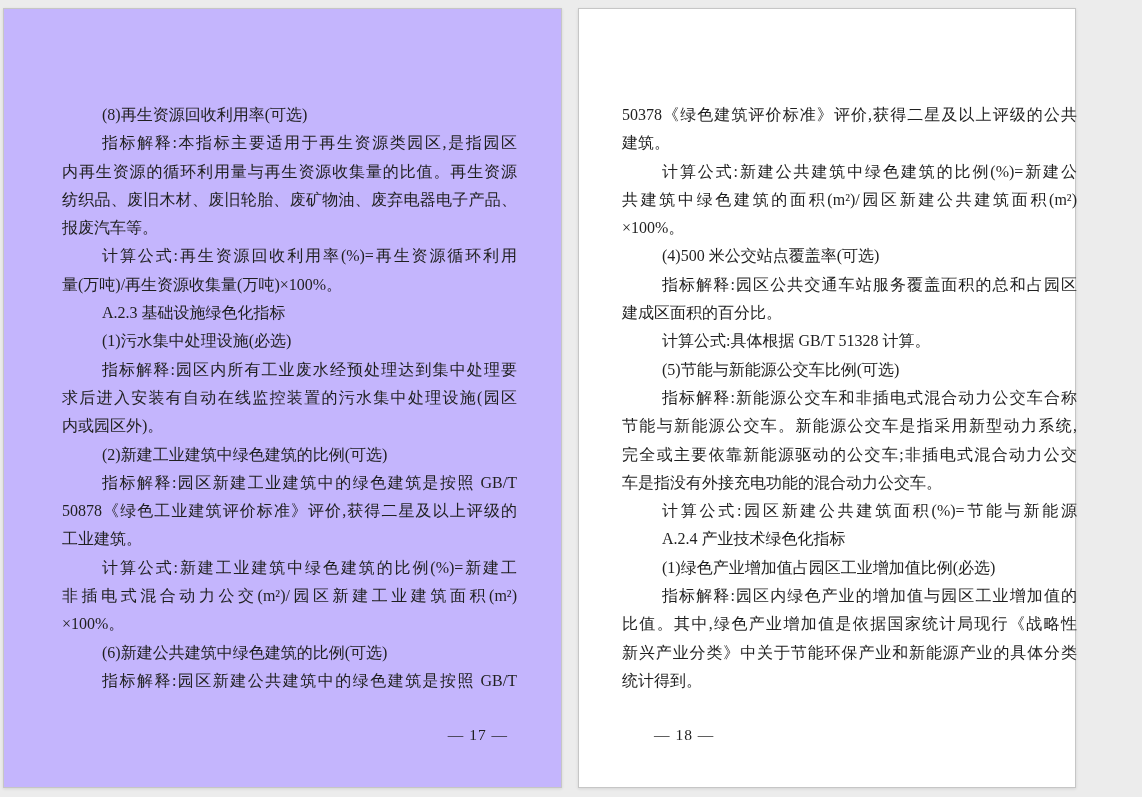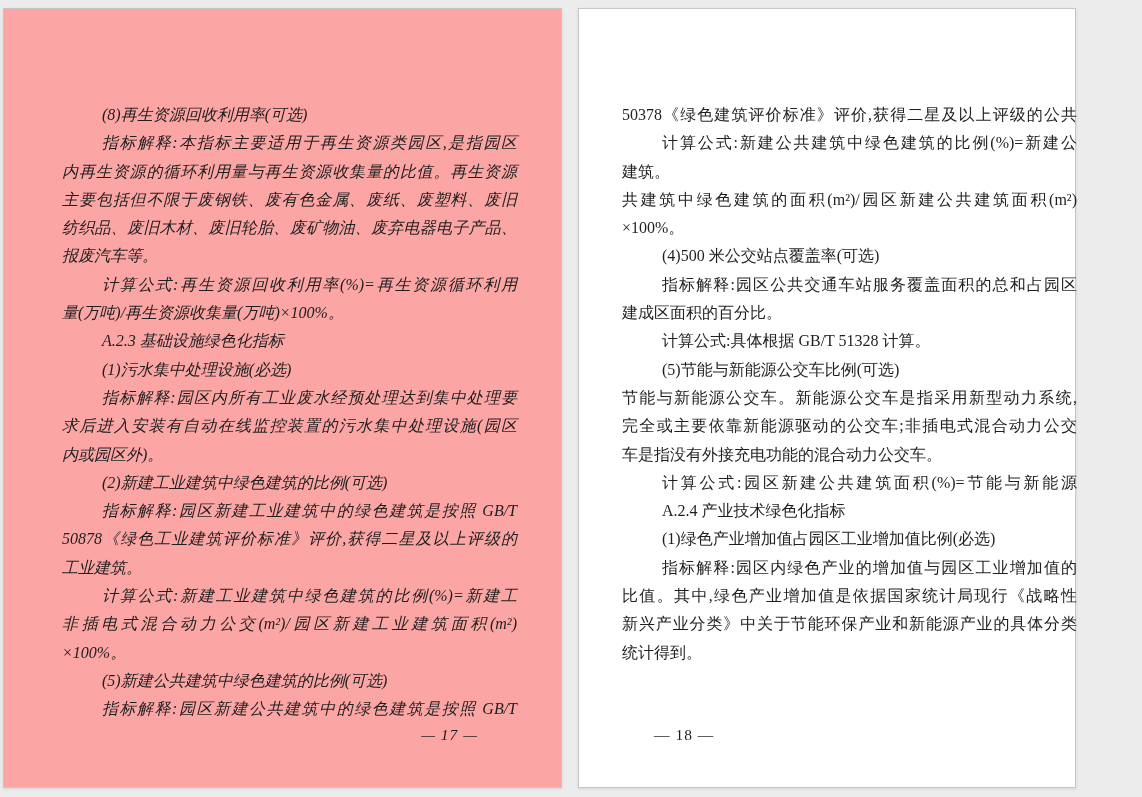--- a/index.html
+++ b/index.html
@@ -43,66 +43,66 @@
     text-justify: inter-character;
   }
   .footer {
     position: absolute;
     top: 717px;
     font-size: 15.5px;
     letter-spacing: 1px;
     color: #1f1f1f;
     white-space: nowrap;
   }
-  .page.left  .footer { right: 83px; margin-left: 20px; }
+  .page.left  .footer { right: 53px; margin-left: 20px; }
   .page.right .footer { left: 75px; }
 </style>
 </head>
 <body style="background: rgb(236, 236, 236);">
 
-<div class="page left" style="background: #fca5a5; border-color: rgb(198, 198, 198); font-style: italic;">
+<div class="page left" style="background: #c4b5fd; border-color: rgb(198, 198, 198);">
   <div class="textblock" style="color: rgb(31, 31, 31);">
       <div class="line ind">(8)再生资源回收利用率(可选)</div>
       <div class="line ind fill">指标解释:本指标主要适用于再生资源类园区,是指园区</div>
       <div class="line fill">内再生资源的循环利用量与再生资源收集量的比值。再生资源</div>
-      <div class="line fill">主要包括但不限于废钢铁、废有色金属、废纸、废塑料、废旧</div>
       <div class="line fill">纺织品、废旧木材、废旧轮胎、废矿物油、废弃电器电子产品、</div>
       <div class="line">报废汽车等。</div>
       <div class="line ind fill">计算公式:再生资源回收利用率(%)=再生资源循环利用</div>
       <div class="line">量(万吨)/再生资源收集量(万吨)×100%。</div>
       <div class="line ind">A.2.3 基础设施绿色化指标</div>
       <div class="line ind">(1)污水集中处理设施(必选)</div>
       <div class="line ind fill">指标解释:园区内所有工业废水经预处理达到集中处理要</div>
       <div class="line fill">求后进入安装有自动在线监控装置的污水集中处理设施(园区</div>
       <div class="line">内或园区外)。</div>
       <div class="line ind">(2)新建工业建筑中绿色建筑的比例(可选)</div>
       <div class="line ind fill">指标解释:园区新建工业建筑中的绿色建筑是按照 GB/T</div>
       <div class="line fill">50878《绿色工业建筑评价标准》评价,获得二星及以上评级的</div>
       <div class="line">工业建筑。</div>
       <div class="line ind fill">计算公式:新建工业建筑中绿色建筑的比例(%)=新建工</div>
       <div class="line fill">非插电式混合动力公交(m²)/园区新建工业建筑面积(m²)</div>
       <div class="line">×100%。</div>
-      <div class="line ind">(5)新建公共建筑中绿色建筑的比例(可选)</div>
+      <div class="line ind">(6)新建公共建筑中绿色建筑的比例(可选)</div>
       <div class="line ind fill">指标解释:园区新建公共建筑中的绿色建筑是按照 GB/T</div>
     </div>
   <div class="footer">— 17 —</div>
 </div>
 
 <div class="page right" style="background: rgb(255, 255, 255); border-color: rgb(198, 198, 198);">
   <div class="textblock" style="color: rgb(31, 31, 31);">
       <div class="line fill">50378《绿色建筑评价标准》评价,获得二星及以上评级的公共</div>
+      <div class="line">建筑。</div>
       <div class="line ind fill">计算公式:新建公共建筑中绿色建筑的比例(%)=新建公</div>
-      <div class="line">建筑。</div>
       <div class="line fill">共建筑中绿色建筑的面积(m²)/园区新建公共建筑面积(m²)</div>
       <div class="line">×100%。</div>
       <div class="line ind">(4)500 米公交站点覆盖率(可选)</div>
       <div class="line ind fill">指标解释:园区公共交通车站服务覆盖面积的总和占园区</div>
       <div class="line">建成区面积的百分比。</div>
       <div class="line ind">计算公式:具体根据 GB/T 51328 计算。</div>
       <div class="line ind">(5)节能与新能源公交车比例(可选)</div>
+      <div class="line ind fill">指标解释:新能源公交车和非插电式混合动力公交车合称</div>
       <div class="line fill">节能与新能源公交车。新能源公交车是指采用新型动力系统,</div>
       <div class="line fill">完全或主要依靠新能源驱动的公交车;非插电式混合动力公交</div>
       <div class="line">车是指没有外接充电功能的混合动力公交车。</div>
       <div class="line ind fill">计算公式:园区新建公共建筑面积(%)=节能与新能源</div>
       <div class="line ind">A.2.4 产业技术绿色化指标</div>
       <div class="line ind">(1)绿色产业增加值占园区工业增加值比例(必选)</div>
       <div class="line ind fill">指标解释:园区内绿色产业的增加值与园区工业增加值的</div>
       <div class="line fill">比值。其中,绿色产业增加值是依据国家统计局现行《战略性</div>
       <div class="line fill">新兴产业分类》中关于节能环保产业和新能源产业的具体分类</div>
       <div class="line">统计得到。</div>

